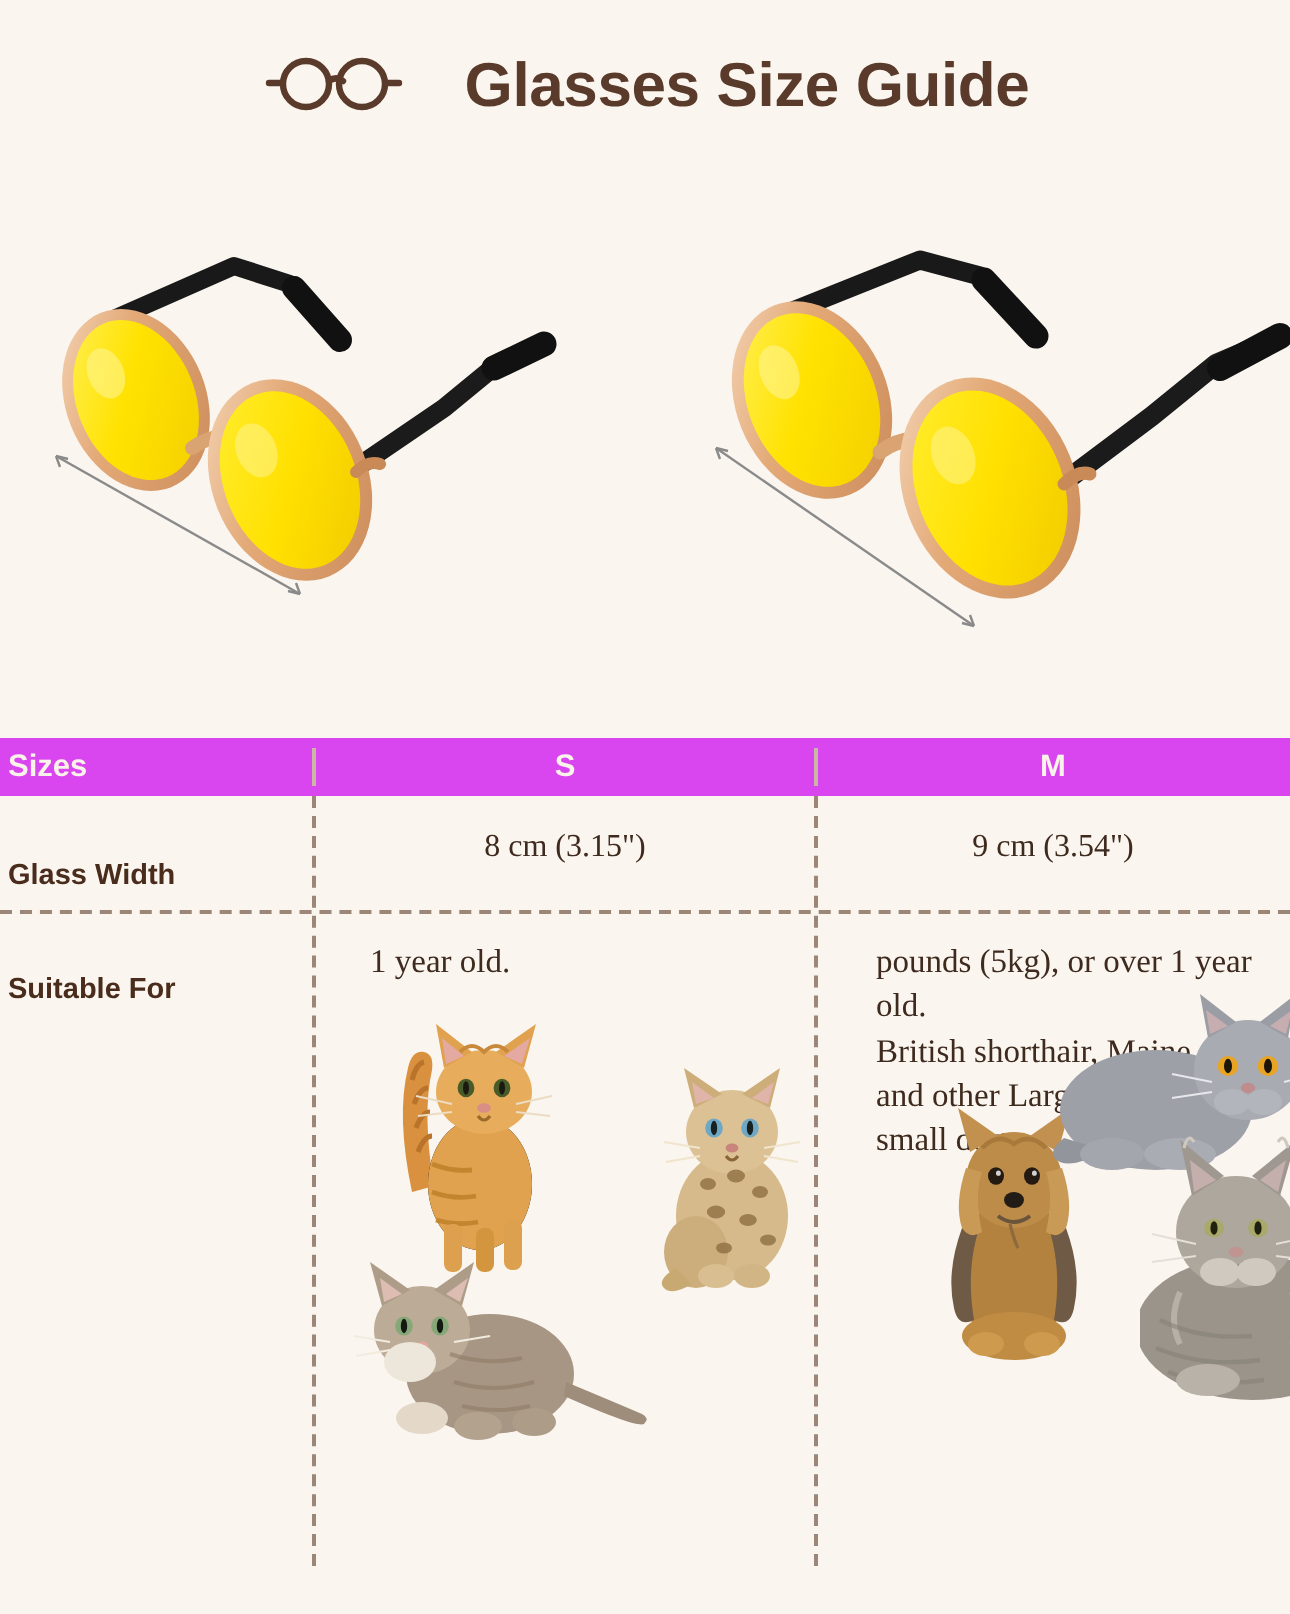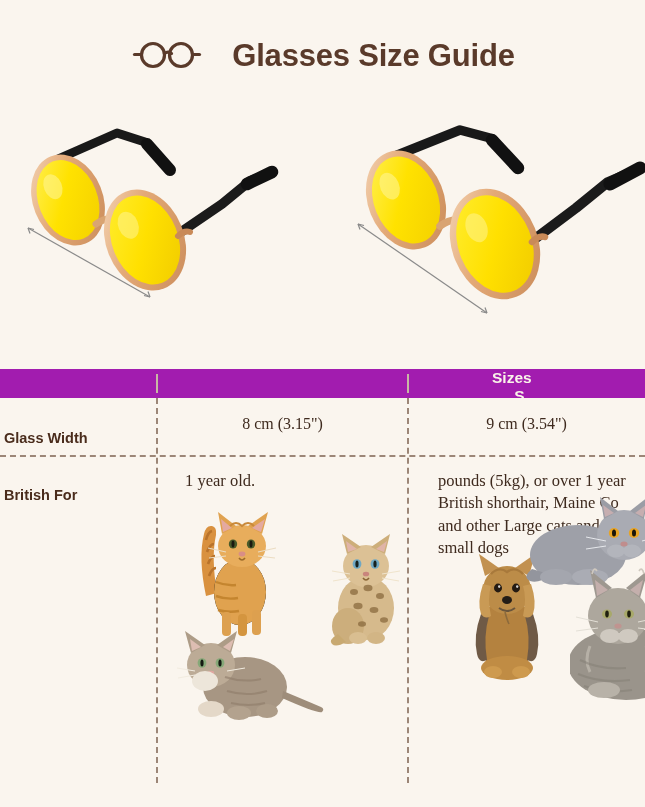--- a/index.html
+++ b/index.html
@@ -19,21 +19,21 @@
     width: 645px;
     height: 807px;
     background: #FAF5EE;
     overflow: hidden;
   }
 
   
   .title-row {
     position: absolute;
     left: 0;
-    top: 25px;
+    top: 12px;
     width: 645px;
     height: 60px;
     display: flex;
     align-items: center;
     justify-content: center;
     gap: 28px;
   }
   .glasses-icon {
     display: block;
     width: 74px;
@@ -79,24 +79,23 @@
   
   .table-wrap {
     position: absolute;
     left: 0;
     top: 369px;
     width: 645px;
   }
   .table-header {
     position: relative;
     height: 29px;
-    background: #a21caf;
+    background: #d946ef;
     display: flex;
-    align-items: flex-end;
-    flex-direction: column;
+    align-items: center;
   }
   .th {
     color: #FAF3E9;
     font-family: "Liberation Sans", sans-serif;
     font-weight: bold;
     font-size: 15.5px;
     box-sizing: border-box;
   }
   .th-label  { width: 157px; padding-left: 4px; text-align: left; }
   .th-col    { text-align: center; }
@@ -317,31 +316,32 @@
 
       <div class="trow row-width">
         <div class="cell cell-label">Glass Width</div>
         <div class="cell cell-s">8 cm (3.15")</div>
         <div class="cell cell-m">9 cm (3.54")</div>
       </div>
 
       <div class="hdash" style="top:57px;"></div>
 
       <div class="trow row-suitable">
-        <div class="cell cell-label">British For</div>
+        <div class="cell cell-label">Suitable For</div>
 
         <div class="cell cell-s">
           <div class="suit-text">
             <p>1 year old.</p>
           </div>
         </div>
 
         <div class="cell cell-m">
           <div class="suit-text">
             <p>pounds (5kg), or over 1 year</p>
+            <p>old.</p>
             <p>British shorthair, Maine Co</p>
             <p>and other Large cats and</p>
             <p>small dogs</p>
           </div>
         </div>
 
         <div class="animals">
 
           <svg class="animal" style="left:182px; top:45px;" width="118" height="140" viewBox="0 0 118 140">
             <path d="M24 96 q-8 -38 -2 -62 q2 -9 8 -8 q5 1 4 9 q-5 22 1 58 z" fill="#D9913F"></path>

